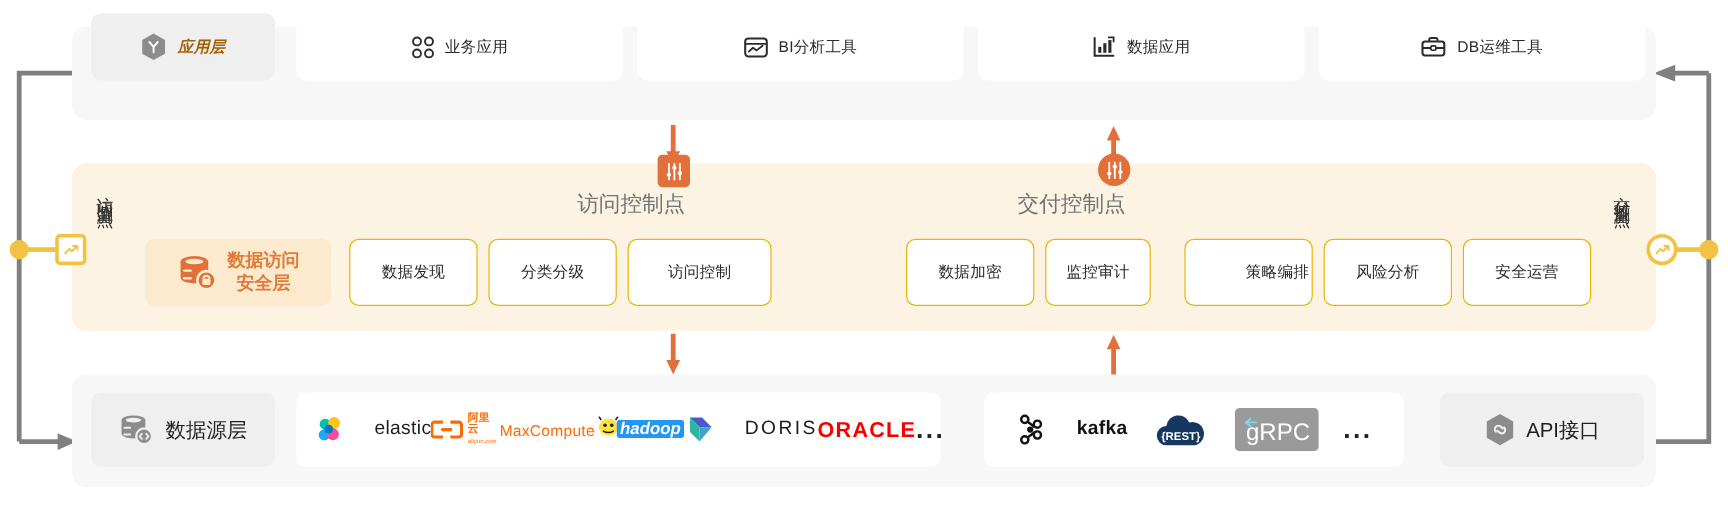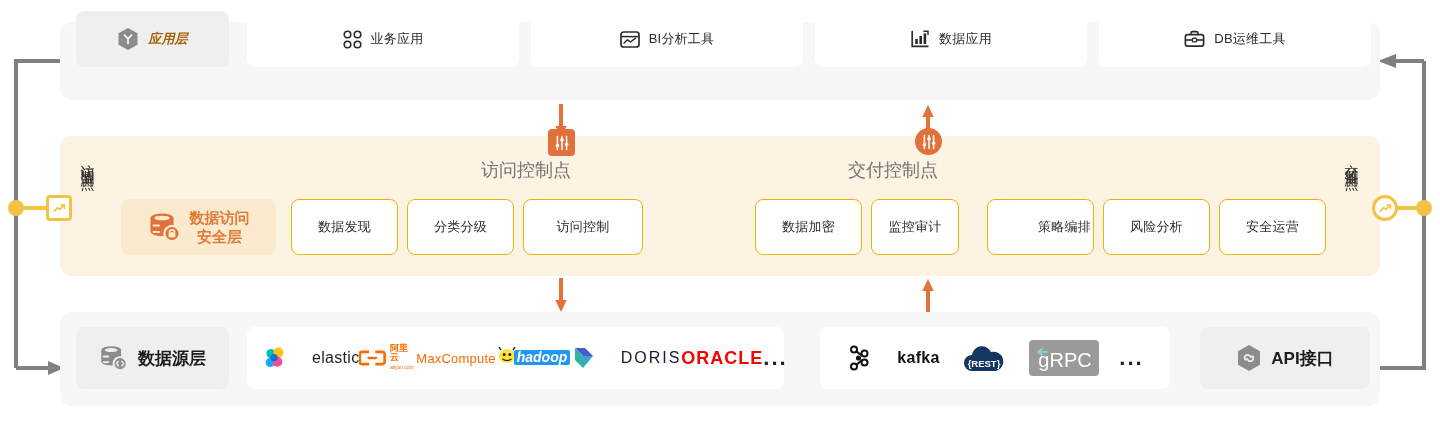--- a/index.html
+++ b/index.html
@@ -97,21 +97,21 @@
     border-radius: 8px;
     display: flex;
     align-items: center;
     justify-content: space-around;
     padding: 0 16px;
   }
   .src-head {
     position: absolute; top: 327px; height: 62px;
     background: #efefef; border-radius: 8px;
     display: flex; align-items: center; justify-content: center; gap: 9px;
-    font-size: 17px; font-weight: bold; color: #1d1d1d;
+    font-size: 17px; font-weight: normal; color: #1d1d1d;
   }
   .logo { display: flex; align-items: center; gap: 6px; }
   .logo-text { font-size: 16px; letter-spacing: .3px; margin-left: 19px; }
   .dots { font-size: 22px; font-weight: bold; color: #222; letter-spacing: 2px; }
 
   
   .arrow-v { position: absolute; width: 14px; }
 
   
   .badge {

